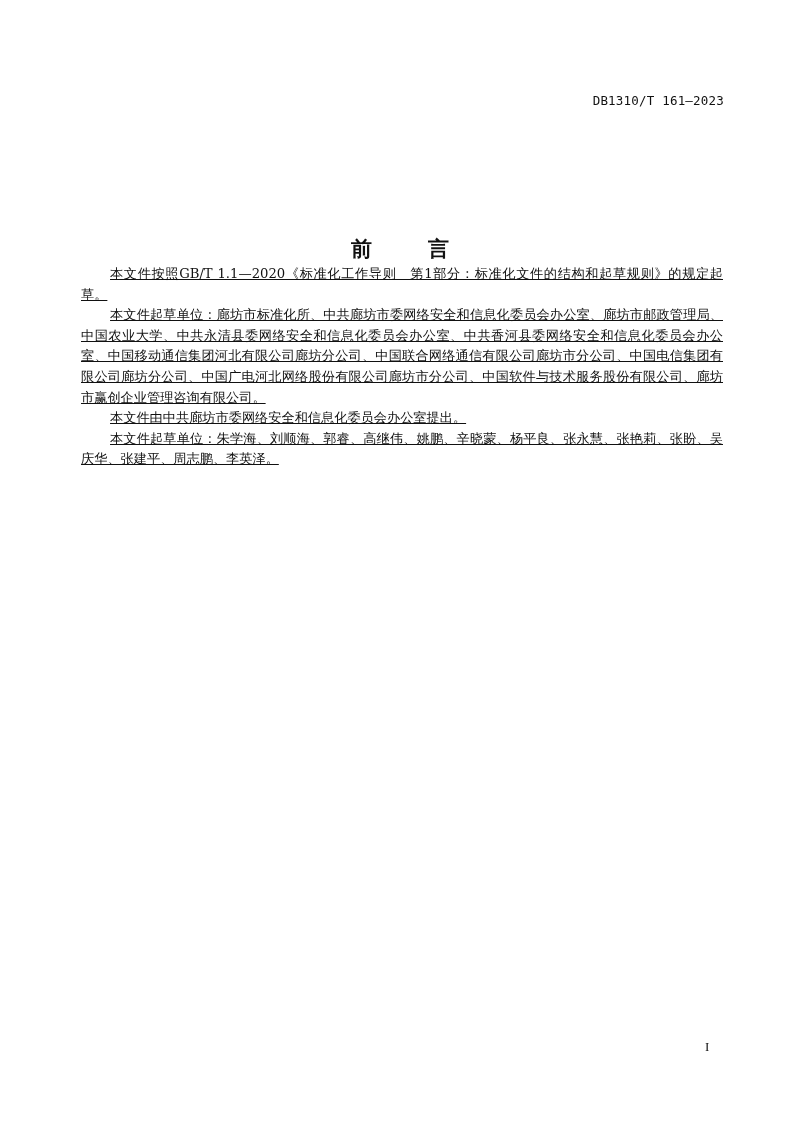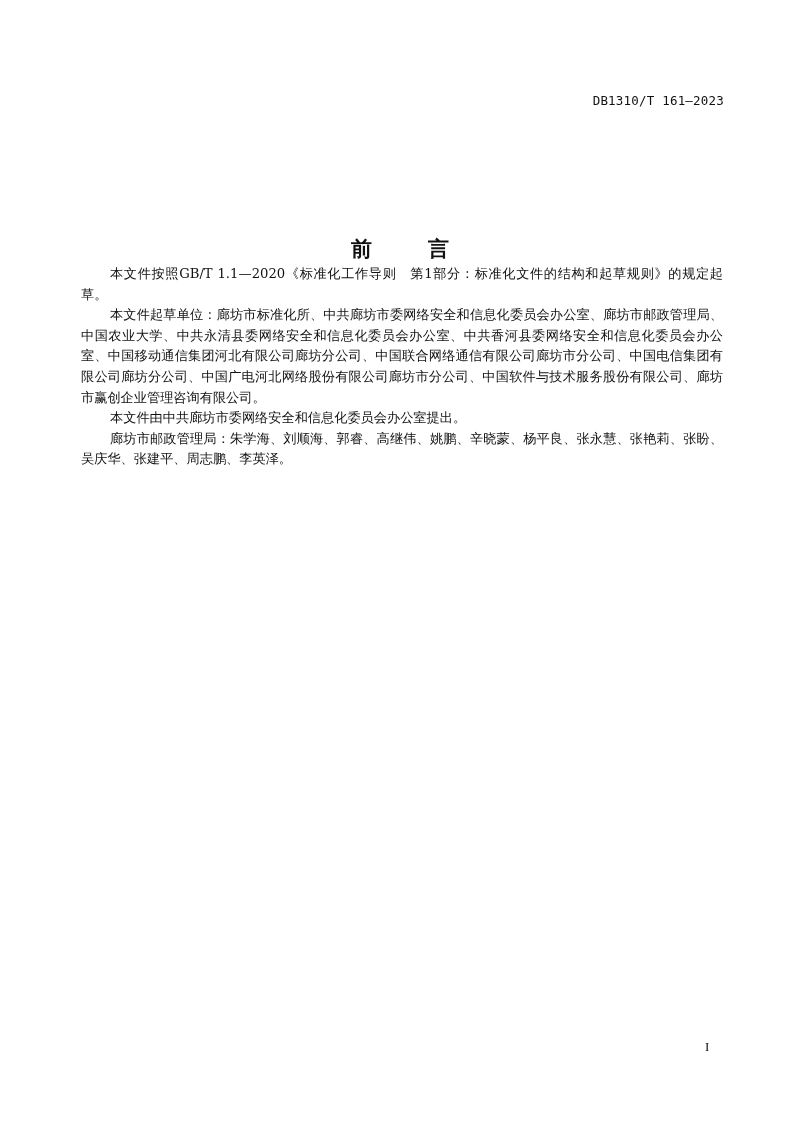--- a/index.html
+++ b/index.html
@@ -5,33 +5,33 @@
   html, body { margin: 0; padding: 0; background: #ffffff; }
   body { width: 800px; height: 1132px; position: relative; overflow: hidden;
          font-family: "DejaVu Serif", "Liberation Serif", serif; color: #111; }
   .doc-code { position: absolute; top: 93px; right: 76px; font-family: "DejaVu Sans Mono", "Liberation Mono", monospace;
               font-size: 12.5px; letter-spacing: 0.2px; }
   .title { position: absolute; top: 198px; left: 0; width: 800px; text-align: center;
            font-family: "DejaVu Sans", "Liberation Sans", sans-serif; font-size: 21px; font-weight: bold; margin-top: 37px; }
   .title span { display: inline-block; }
   .title .gap { width: 56px; }
   .body { position: absolute; top: 264px; left: 81px; width: 642px; font-size: 13.2px; line-height: 20.6px;
-          text-align: justify; }
+          text-align: justify; text-decoration: underline; }
   .body p { margin: 0; text-indent: 2.2em; }
   .page-num { position: absolute; top: 1039px; left: 705px; font-family: "Liberation Serif", serif; font-size: 13px; }
 </style>
 </head>
 <body>
 
 <div class="doc-code">DB1310/T 161—2023</div>
 
 <div class="title">
   <span>前</span><span class="gap"></span><span>言</span>
 </div>
 
 <div class="body">
   <p>本文件按照GB/T 1.1—2020《标准化工作导则　第1部分：标准化文件的结构和起草规则》的规定起草。</p>
   <p>本文件起草单位：廊坊市标准化所、中共廊坊市委网络安全和信息化委员会办公室、廊坊市邮政管理局、中国农业大学、中共永清县委网络安全和信息化委员会办公室、中共香河县委网络安全和信息化委员会办公室、中国移动通信集团河北有限公司廊坊分公司、中国联合网络通信有限公司廊坊市分公司、中国电信集团有限公司廊坊分公司、中国广电河北网络股份有限公司廊坊市分公司、中国软件与技术服务股份有限公司、廊坊市赢创企业管理咨询有限公司。</p>
   <p>本文件由中共廊坊市委网络安全和信息化委员会办公室提出。</p>
-  <p>廊坊市邮政管理局：朱学海、刘顺海、郭睿、高继伟、姚鹏、辛晓蒙、杨平良、张永慧、张艳莉、张盼、吴庆华、张建平、周志鹏、李英泽。</p>
+  <p>本文件起草单位：朱学海、刘顺海、郭睿、高继伟、姚鹏、辛晓蒙、杨平良、张永慧、张艳莉、张盼、吴庆华、张建平、周志鹏、李英泽。</p>
 </div>
 
 <div class="page-num">I</div>
 
 </body></html>

